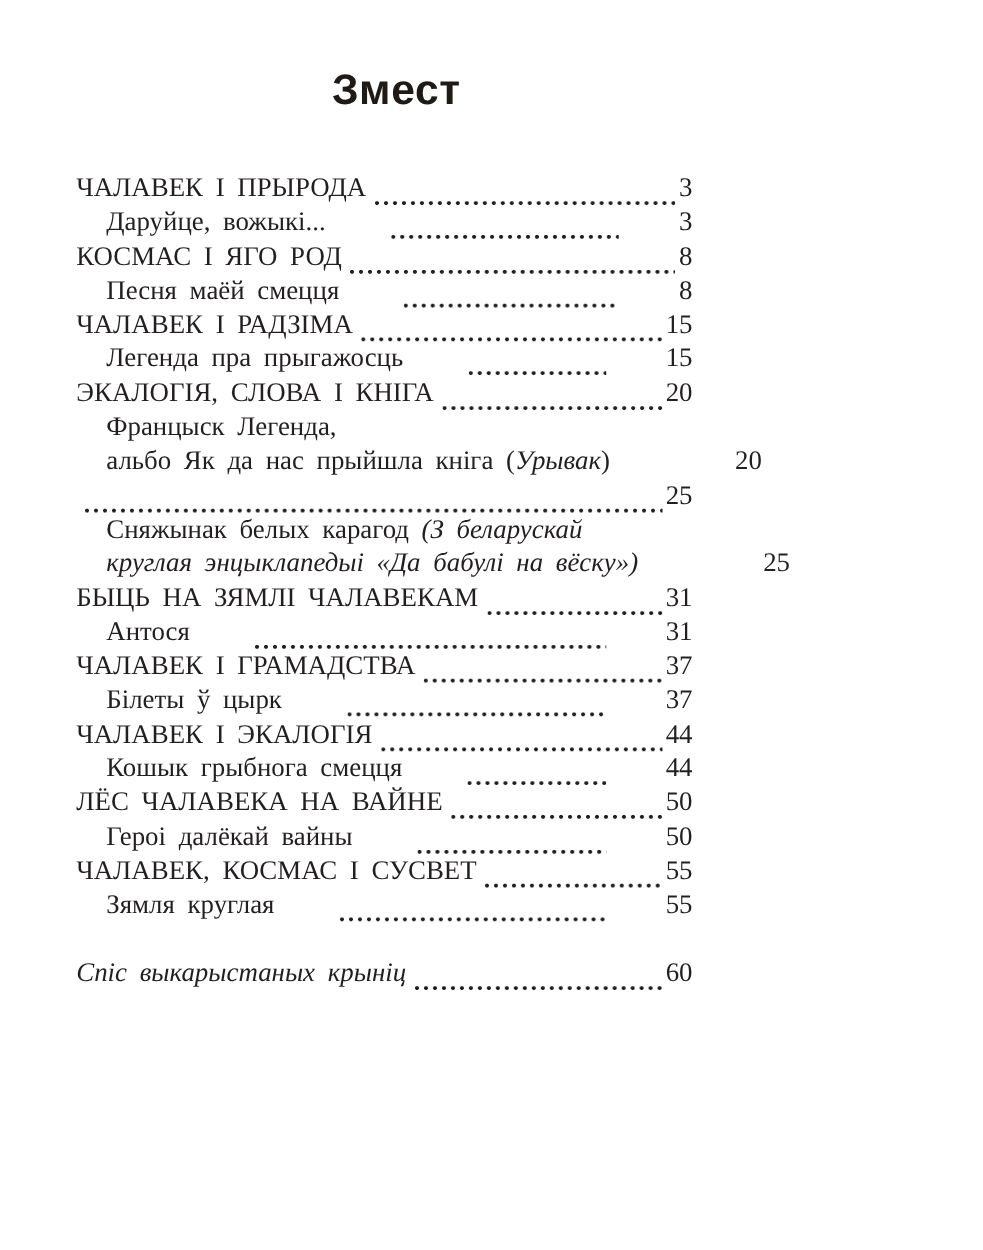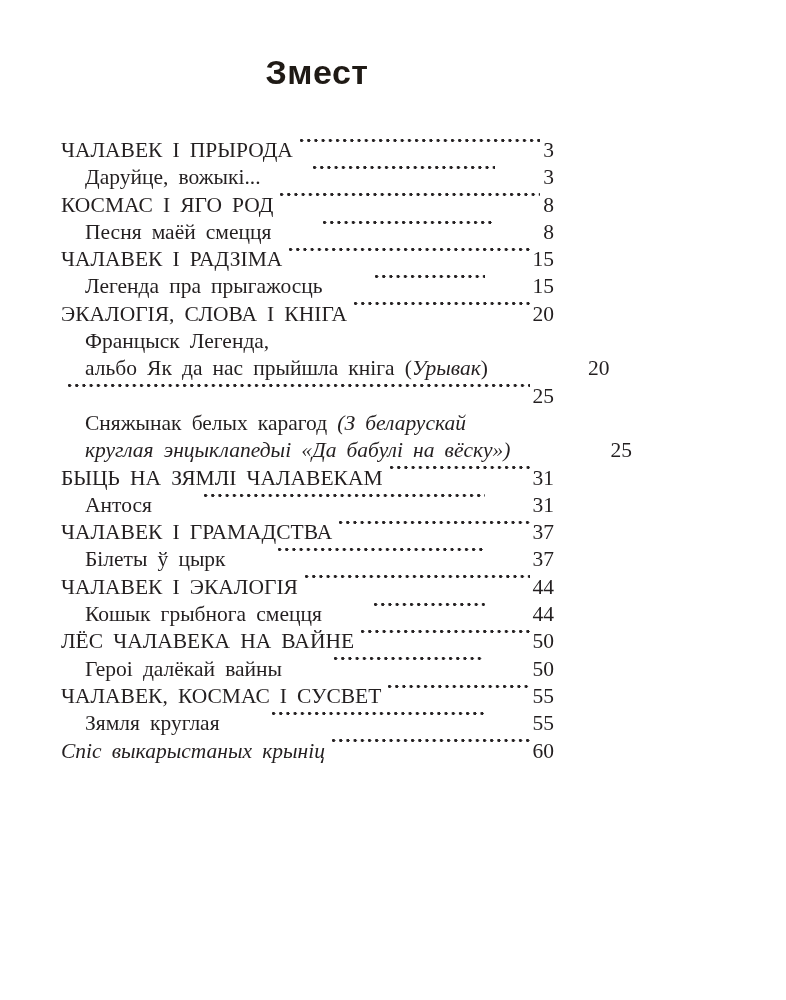--- a/index.html
+++ b/index.html
@@ -26,39 +26,39 @@
     line-height: 36px;
     letter-spacing: 0.5px;
     color: #1f1a15;
   }
   .toc {
     margin: 47px 80px 0 61px;
     font-size: 21.5px;
   }
   .row {
     display: flex;
-    align-items: flex-start;
+    align-items: flex-end;
     line-height: 27.3px;
     word-spacing: 0.22em;
     white-space: nowrap;
   }
   .row.sub { padding-left: 24px; gap: 45px; }
   .label { flex: 0 0 auto; }
   .em { font-style: italic; }
   .fill {
     flex: 1 1 auto;
     height: 5px;
     margin: 0 3px 0 7px;
     background-image: radial-gradient(circle at 1.6px 1.6px, #231f20 1.45px, rgba(0,0,0,0) 1.85px);
     background-size: 7.2px 3.3px;
     background-repeat: repeat-x;
     background-position: left bottom;
   }
   .pg { flex: 0 0 auto; }
-  .footer-row { }
+  .footer-row { margin-top: 27px; }
 </style>
 </head>
 <body>
 
 <div class="page">
   <h1 class="title">Змест</h1>
 
   <div class="toc">
 
     <div class="row">

